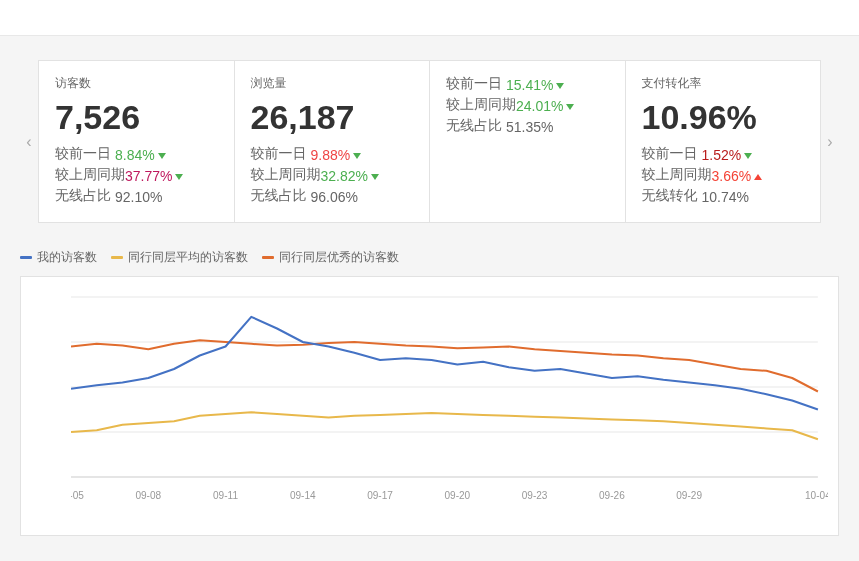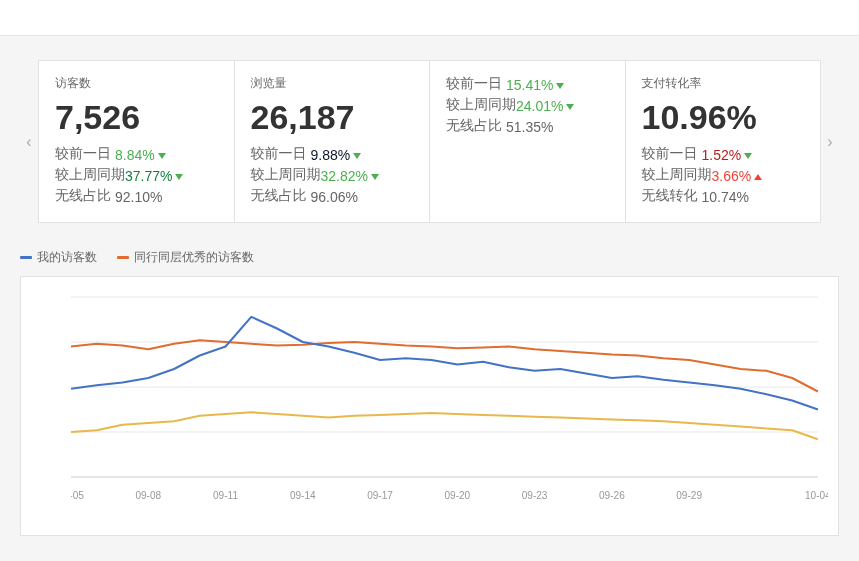--- a/index.html
+++ b/index.html
@@ -126,21 +126,21 @@
       background: #f5f5f5;
     }
     .chart-avg {
       font-size: 13px;
       color: #333;
       margin-bottom: 10px;
     }
     .chart-avg span { color: #333; }
     .chart-legend {
       display: flex;
-      gap: 20px;
+      gap: 14px;
       margin-bottom: 10px;
       font-size: 12px;
       color: #666;
     }
     .legend-item {
       display: flex;
       align-items: center;
       gap: 5px;
     }
     .legend-dot {
@@ -182,33 +182,33 @@
   <div class="metrics-cards" id="metrics-cards">
       <div class="metric-card">
         <div class="metric-label">访客数</div>
         <div class="metric-value">7,526</div>
         <div class="metric-row">
           <span class="metric-row-label">较前一日</span>
           <span class="metric-row-value"><span style="color:#4caf50">8.84%</span><span class="icon-down"></span></span>
         </div>
         <div class="metric-row">
           <span class="metric-row-label">较上周同期</span>
-          <span class="metric-row-value"><span style="color:#15803d">37.77%</span><span class="icon-down"></span></span>
+          <span class="metric-row-value"><span style="color:#be185d">37.77%</span><span class="icon-down"></span></span>
         </div>
         <div class="metric-row">
           <span class="metric-row-label">无线占比</span>
           <span class="metric-row-value">92.10%</span>
         </div>
       </div>
       <div class="metric-card">
         <div class="metric-label">浏览量</div>
         <div class="metric-value">26,187</div>
         <div class="metric-row">
           <span class="metric-row-label">较前一日</span>
-          <span class="metric-row-value"><span style="color:#0f172a">9.88%</span><span class="icon-down"></span></span>
+          <span class="metric-row-value"><span style="color:#ef4444">9.88%</span><span class="icon-down"></span></span>
         </div>
         <div class="metric-row">
           <span class="metric-row-label">较上周同期</span>
           <span class="metric-row-value"><span style="color:#4caf50">32.82%</span><span class="icon-down"></span></span>
         </div>
         <div class="metric-row">
           <span class="metric-row-label">无线占比</span>
           <span class="metric-row-value">96.06%</span>
         </div>
       </div>
@@ -247,20 +247,24 @@
 </div>
 
 <div class="chart-section">
   <div class="chart-avg">
     <span></span><span></span>
   </div>
   <div class="chart-legend" id="chart-legend">
       <div class="legend-item">
         <div class="legend-dot" style="background:#4472c4"></div>
         <span>我的访客数</span>
+      </div>
+      <div class="legend-item">
+        <div class="legend-dot" style="background:#e8b84b"></div>
+        <span>同行同层平均的访客数</span>
       </div>
       <div class="legend-item">
         <div class="legend-dot" style="background:#e06c2e"></div>
         <span>同行同层优秀的访客数</span>
       </div>
     </div>
   <div class="chart-container">
     <svg class="chart-svg" id="chart-svg" viewBox="0 0 750 220" preserveAspectRatio="none">
         <line x1="0" x2="740" y1="145" y2="145" stroke="#e8e8e8" stroke-width="1"></line>
         <text x="-5" y="149" text-anchor="end" font-size="10" fill="#999">5,000</text>

